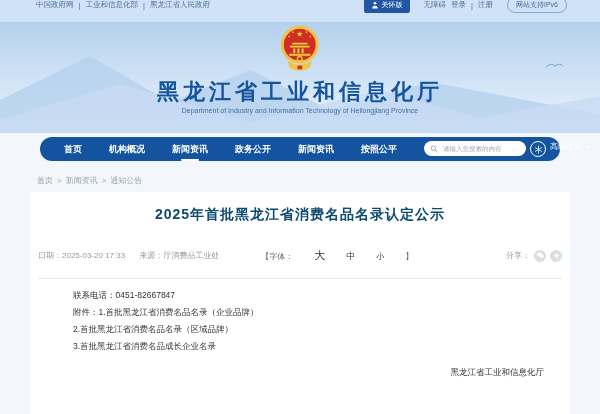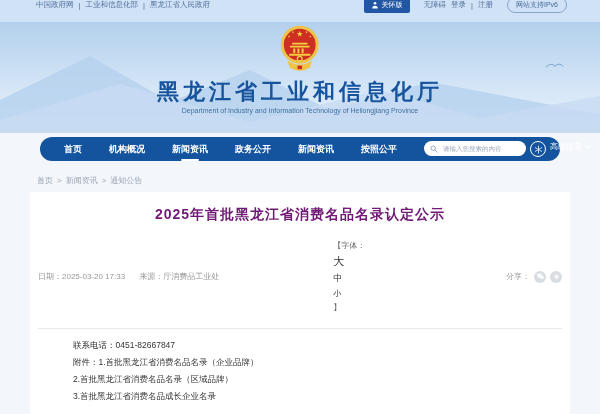--- a/index.html
+++ b/index.html
@@ -83,29 +83,29 @@
     display:flex; align-items:center; gap:4px;
   }
   .breadcrumb a { color:#9aa5b3; }
 
   
   .card {
     width:540px; margin:0 auto; background:#fff;
     padding:12px 8px 14px; min-height:226px;
   }
   .article-title {
-    font-size:14px; font-weight:bold; color:#701a75; text-align:center;
-    letter-spacing:1px; margin:2px 0 16px;
+    font-size:14px; font-weight:bold; color:#0c4a6e; text-align:center;
+    letter-spacing:1px; margin:2px 0 24px;
   }
   .meta {
     display:flex; align-items:center; font-size:8px; color:#999;
     border-bottom:1px solid #e9e9e9; padding-bottom:15px;
   }
   .meta-left { flex:1.5; display:flex; gap:14px; white-space:nowrap; }
-  .meta-center { display:flex; align-items:baseline; gap:3px; color:#666; white-space:nowrap;flex-direction:column; }
+  .meta-center { display:flex; align-items:baseline; gap:21px; color:#666; white-space:nowrap; }
   .f-l { font-size:11px; color:#333; cursor:pointer; }
   .f-m { font-size:9px;  color:#333; cursor:pointer; }
   .f-s { font-size:8px;  color:#333; cursor:pointer; }
   .meta-right { flex:1; display:flex; justify-content:flex-end; gap:4px; }
   .share-circle {
     width:12px; height:12px; border-radius:50%; background:#d9dee3;
     display:inline-flex; align-items:center; justify-content:center; cursor:pointer;
   }
 
   .body-text { margin:8px 18px 0; font-size:8.5px; color:#333; line-height:17px; }

